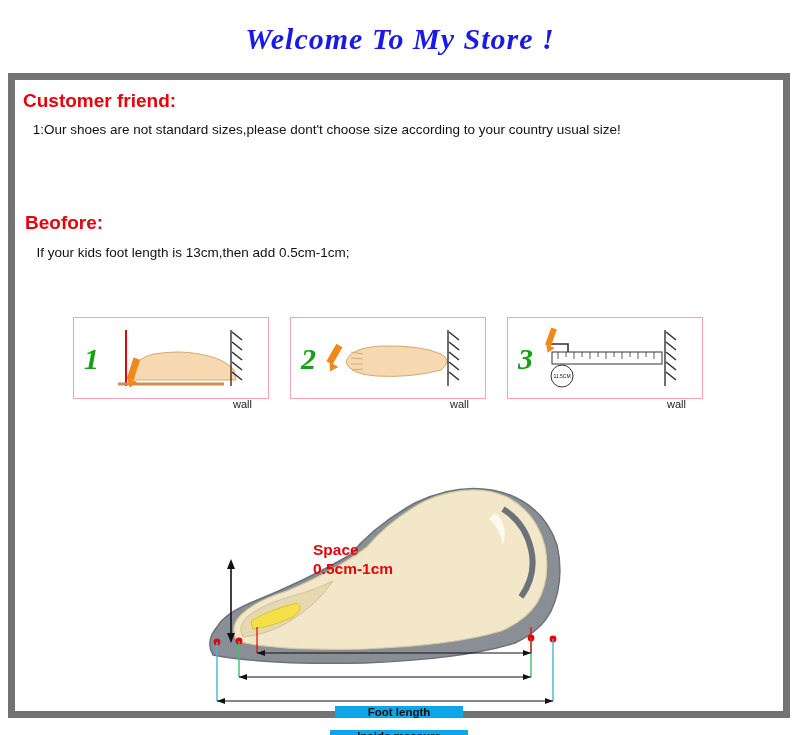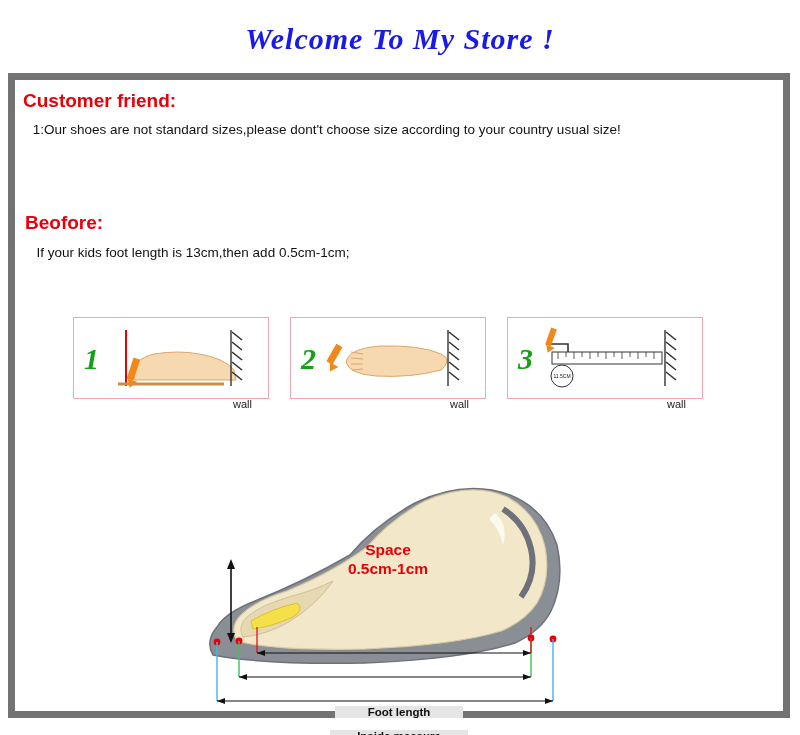--- a/index.html
+++ b/index.html
@@ -127,31 +127,30 @@
     height: 310px;
   }
   .space-label {
     position: absolute;
     left: 148px;
     top: 135px;
     color: #e8000a;
     font-weight: bold;
     font-size: 15.5px;
     font-family: "Liberation Sans", sans-serif;
-    text-align: center;
     line-height: 19px;
     width: 150px;
   }
   .meas-label {
     position: absolute;
     font-size: 11.5px;
     font-weight: bold;
     color: #111;
     text-align: center;
-    background: #e5e5e5;
+    background: #0ea5e9;
     padding: 0 4px;
   }
   .foot-length-label { left: 170px; top: 301px; width: 120px; }
   .inside-length-label { left: 165px; top: 325px; width: 130px; }
 </style>
 </head>
 <body>
 
 <div class="page">
 

